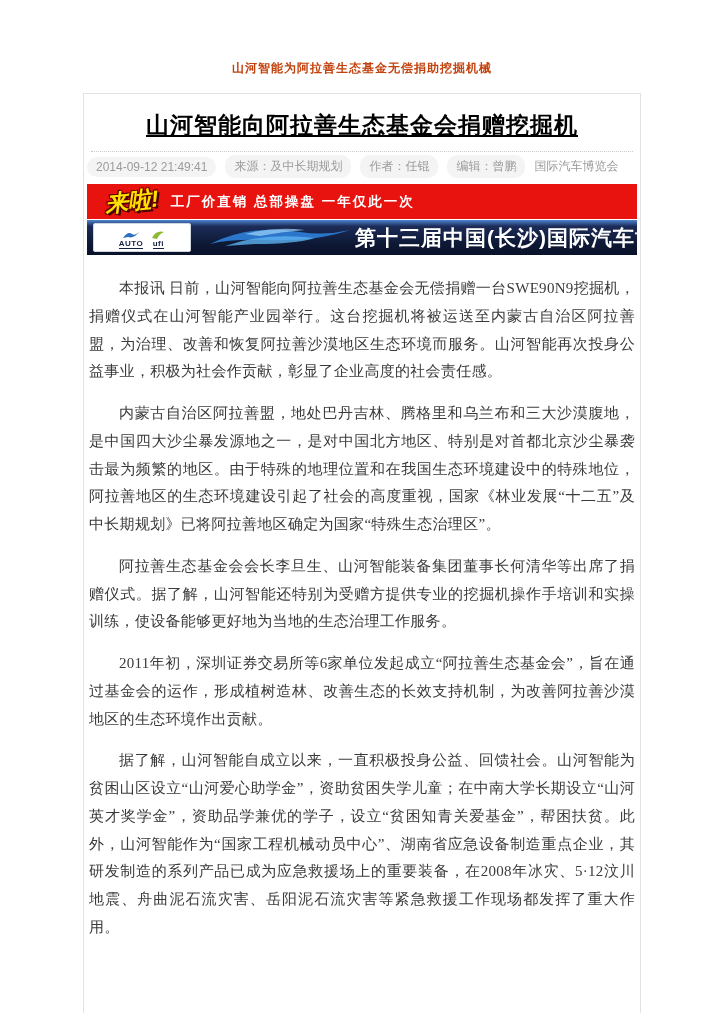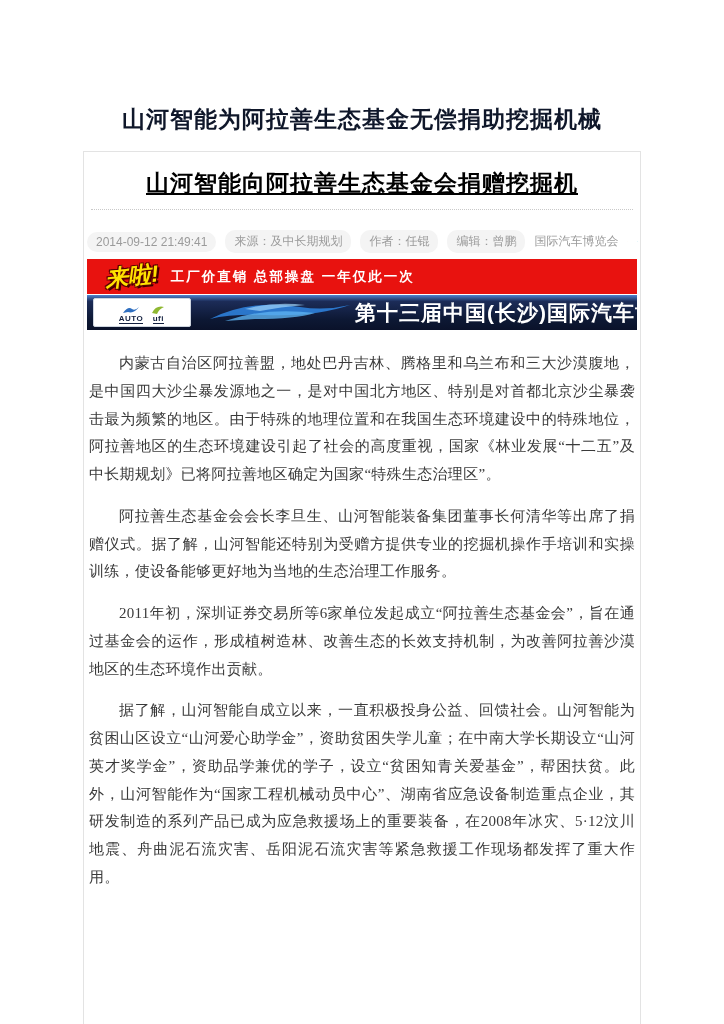--- a/index.html
+++ b/index.html
@@ -4,26 +4,26 @@
 <style>
   * { margin: 0; padding: 0; box-sizing: border-box; }
   html, body { width: 724px; background: #ffffff; }
   body {
     height: 1024px;
     overflow: hidden;
     font-family: "Liberation Serif", "DejaVu Serif", serif;
     color: #222;
   }
   .doc-title {
-    margin-top: 104px;
+    margin-top: 60px;
     text-align: center;
-    font-size: 23px;
-    font-weight: bold;
-    letter-spacing: 1px;
-    color: #0f172a;
+    font-size: 12px;
+    font-weight: bold;
+    letter-spacing: 1px;
+    color: #c2410c;
   }
   .article-box {
     width: 558px;
     margin: 16px auto 0 auto;
     border: 1px solid #e3e3e3;
     border-bottom: none;
     min-height: 920px;
     padding: 0 3px;
     background: #fff;
   }
@@ -39,21 +39,21 @@
   .dotted-sep {
     border-bottom: 1px dotted #c9c9c9;
     margin: 10px 4px 0 4px;
     height: 1px;
   }
   .meta-row {
     display: flex;
     align-items: center;
     justify-content: flex-start;
     gap: 9px;
-    margin: 20px 0 6px 0;
+    margin: 3px 0 6px 0;
     font-family: "Liberation Sans", sans-serif;
   }
   .meta-pill {
     background: #f4f4f4;
     color: #9b9b9b;
     font-size: 12px;
     padding: 3px 9px;
     border-radius: 10px;
     white-space: nowrap;
   }
@@ -218,19 +218,20 @@
       <svg width="150" height="28" viewBox="0 0 150 28" xmlns="http://www.w3.org/2000/svg">
         <path d="M5 22 Q45 2 95 10 Q120 14 145 8 Q110 20 60 18 Q25 17 5 22 Z" fill="#2e7fd9" opacity="0.9"></path>
         <path d="M20 24 Q60 10 110 16 Q90 22 50 22 Z" fill="#5db1f0" opacity="0.8"></path>
         <path d="M40 12 Q70 4 100 8 Q75 10 55 14 Z" fill="#9fd4fa" opacity="0.7"></path>
       </svg>
     </span>
     <span class="ad-auto-title">第十三届中国(长沙)国际汽车博览会</span>
   </div>
 
   <div class="article-body">
+    <p>本报讯 日前，山河智能向阿拉善生态基金会无偿捐赠一台SWE90N9挖掘机，捐赠仪式在山河智能产业园举行。这台挖掘机将被运送至内蒙古自治区阿拉善盟，为治理、改善和恢复阿拉善沙漠地区生态环境而服务。山河智能再次投身公益事业，积极为社会作贡献，彰显了企业高度的社会责任感。</p>
     <p>内蒙古自治区阿拉善盟，地处巴丹吉林、腾格里和乌兰布和三大沙漠腹地，是中国四大沙尘暴发源地之一，是对中国北方地区、特别是对首都北京沙尘暴袭击最为频繁的地区。由于特殊的地理位置和在我国生态环境建设中的特殊地位，阿拉善地区的生态环境建设引起了社会的高度重视，国家《林业发展“十二五”及中长期规划》已将阿拉善地区确定为国家“特殊生态治理区”。</p>
     <p>阿拉善生态基金会会长李旦生、山河智能装备集团董事长何清华等出席了捐赠仪式。据了解，山河智能还特别为受赠方提供专业的挖掘机操作手培训和实操训练，使设备能够更好地为当地的生态治理工作服务。</p>
     <p>2011年初，深圳证券交易所等6家单位发起成立“阿拉善生态基金会”，旨在通过基金会的运作，形成植树造林、改善生态的长效支持机制，为改善阿拉善沙漠地区的生态环境作出贡献。</p>
     <p>据了解，山河智能自成立以来，一直积极投身公益、回馈社会。山河智能为贫困山区设立“山河爱心助学金”，资助贫困失学儿童；在中南大学长期设立“山河英才奖学金”，资助品学兼优的学子，设立“贫困知青关爱基金”，帮困扶贫。此外，山河智能作为“国家工程机械动员中心”、湖南省应急设备制造重点企业，其研发制造的系列产品已成为应急救援场上的重要装备，在2008年冰灾、5·12汶川地震、舟曲泥石流灾害、岳阳泥石流灾害等紧急救援工作现场都发挥了重大作用。</p>
   </div>
 
 </div>
 
 </body></html>

